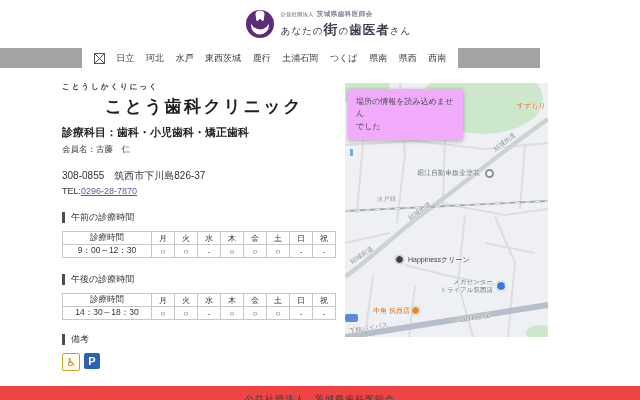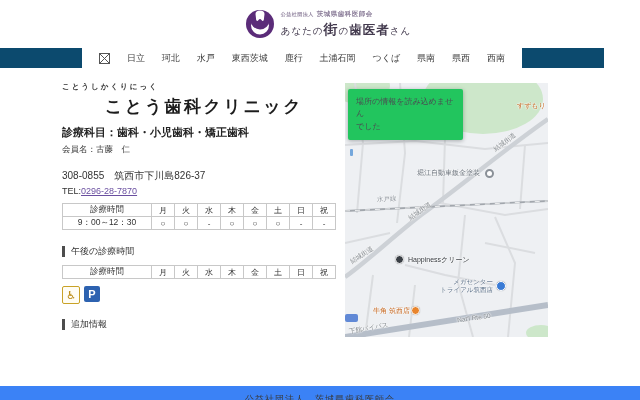--- a/index.html
+++ b/index.html
@@ -8,21 +8,21 @@
   .header{position:absolute;top:0;left:8px;width:640px;height:48px;background:#fff;
     display:flex;justify-content:center;align-items:center;}
   .logo-wrap{display:flex;align-items:center;gap:6px;}
   .logo-text .org-line{font-size:6.5px;color:#8b7d99;font-weight:bold;letter-spacing:.5px;}
   .logo-text .org-small{font-size:5px;margin-right:3px;}
   .brand-line{color:#433a4e;letter-spacing:1px;margin-top:1px;}
   .brand-line .s{font-size:9.5px;}
   .brand-line .b1{font-size:14px;font-weight:bold;}
   .brand-line .b2{font-size:12.5px;font-weight:bold;}
   
-  .nav-band{position:absolute;top:48px;left:0;width:604px;height:20px;background:#0c4a6e;}
+  .nav-band{position:absolute;top:48px;left:0;width:540px;height:20px;background:#a3a3a3;}
   .nav-inner{margin:0 82px;height:20px;background:#fff;display:flex;align-items:center;
     justify-content:space-evenly;}
   .nav-item{font-size:9px;color:#3c3c3c;text-decoration:none;cursor:pointer;white-space:nowrap;}
   .nav-broken{width:11px;height:11px;display:block;cursor:pointer;}
   
   .left-col{position:absolute;left:62px;top:82px;width:284px;}
   .furigana{font-size:7.5px;font-weight:bold;letter-spacing:2px;color:#333;}
   .clinic-name{font-size:17px;font-weight:bold;letter-spacing:2.5px;color:#1c1c1c;margin-top:3px;text-align:center;}
   .departments{font-size:11px;font-weight:bold;color:#222;margin-top:7px;}
   .member{font-size:8.5px;color:#333;margin-top:4px;}
@@ -52,24 +52,24 @@
   .lbl-orange{font-size:7px;color:#c5671f;}
   .lbl-blue{font-size:6.5px;color:#5d7189;text-align:right;line-height:1.2;}
   .lbl-dark{font-size:7px;color:#33373c;}
   .marker{position:absolute;border-radius:50%;box-sizing:border-box;}
   .mk-ring{width:9px;height:9px;background:#fff;border:2px solid #8a9097;}
   .mk-dark{width:9px;height:9px;background:#3a3f45;border:1.5px solid #fff;box-shadow:0 0 1px rgba(0,0,0,.4);}
   .mk-blue{width:10px;height:10px;background:#3a7bd5;border:1.5px solid #fff;box-shadow:0 0 1px rgba(0,0,0,.4);}
   .mk-orange{width:9px;height:9px;background:#e8842c;border:1.5px solid #fff;box-shadow:0 0 1px rgba(0,0,0,.4);}
   .shield{position:absolute;width:13px;height:8px;background:#6189d6;border-radius:2px;}
   .bluetick{position:absolute;width:3px;height:7px;background:#74a7dc;border-radius:1px;}
-  .map-popup{position:absolute;left:3px;top:6px;width:99px;background:#22c55e;border-radius:2px;
+  .map-popup{position:absolute;left:3px;top:6px;width:99px;background:#f0abfc;border-radius:2px;
     box-shadow:0 1px 4px rgba(60,64,67,.4);padding:7px 8px;font-size:8px;color:#4a4e52;line-height:1.55;}
   
-  .footer{position:absolute;left:0;bottom:0;width:640px;height:14px;background:#3b82f6;overflow:hidden;}
+  .footer{position:absolute;left:0;bottom:0;width:640px;height:14px;background:#ef4444;overflow:hidden;}
   .footer-text{text-align:center;font-size:9px;color:#3a3a3a;margin-top:7px;letter-spacing:1px;}
 </style>
 </head>
 <body>
 
 <div class="header">
   <div class="logo-wrap">
     <svg width="30" height="30" viewBox="-15 -15 30 30">
       <circle cx="0" cy="0" r="14" fill="#5b2c79"></circle>
       <circle cx="0" cy="1.5" r="9" fill="#ffffff"></circle>
@@ -105,20 +105,24 @@
 </div>
 
 <div class="left-col">
   <div class="furigana">ことうしかくりにっく</div>
   <div class="clinic-name">ことう歯科クリニック</div>
   <div class="departments">診療科目：歯科・小児歯科・矯正歯科</div>
   <div class="member">会員名：古藤　仁</div>
   <div class="address">308-0855　筑西市下川島826-37</div>
   <div class="tel-line"><span>TEL:</span><a class="tel-link">0296-28-7870</a></div>
 
+  <div class="section">
+    <div class="bar"></div>
+    <div class="stitle">午前の診療時間</div>
+  </div>
   <table class="sched">
     <tbody>
         <tr>
       <td class="c0">診療時間</td>
       <td class="cd">月</td>
       <td class="cd">火</td>
       <td class="cd">水</td>
       <td class="cd">木</td>
       <td class="cd">金</td>
       <td class="cd">土</td>
@@ -149,23 +153,38 @@
       <td class="c0">診療時間</td>
       <td class="cd">月</td>
       <td class="cd">火</td>
       <td class="cd">水</td>
       <td class="cd">木</td>
       <td class="cd">金</td>
       <td class="cd">土</td>
       <td class="cd">日</td>
       <td class="cd">祝</td>
     </tr>
+    <tr>
+      <td class="c0">14：30～18：30</td>
+      <td class="cd maru">○</td>
+      <td class="cd maru">○</td>
+      <td class="cd">-</td>
+      <td class="cd maru">○</td>
+      <td class="cd maru">○</td>
+      <td class="cd maru">○</td>
+      <td class="cd">-</td>
+      <td class="cd">-</td>
+    </tr>
   </tbody>
     </table>
 
+  <div class="section" style="margin-top:13px;">
+    <div class="bar"></div>
+    <div class="stitle">備考</div>
+  </div>
   <div class="icons-row">
     <div class="icon-box icon-wheel">♿</div>
     <div class="icon-box icon-park">P</div>
   </div>
 
   <div class="section" style="margin-top:14px;">
     <div class="bar"></div>
     <div class="stitle">追加情報</div>
   </div>
 

